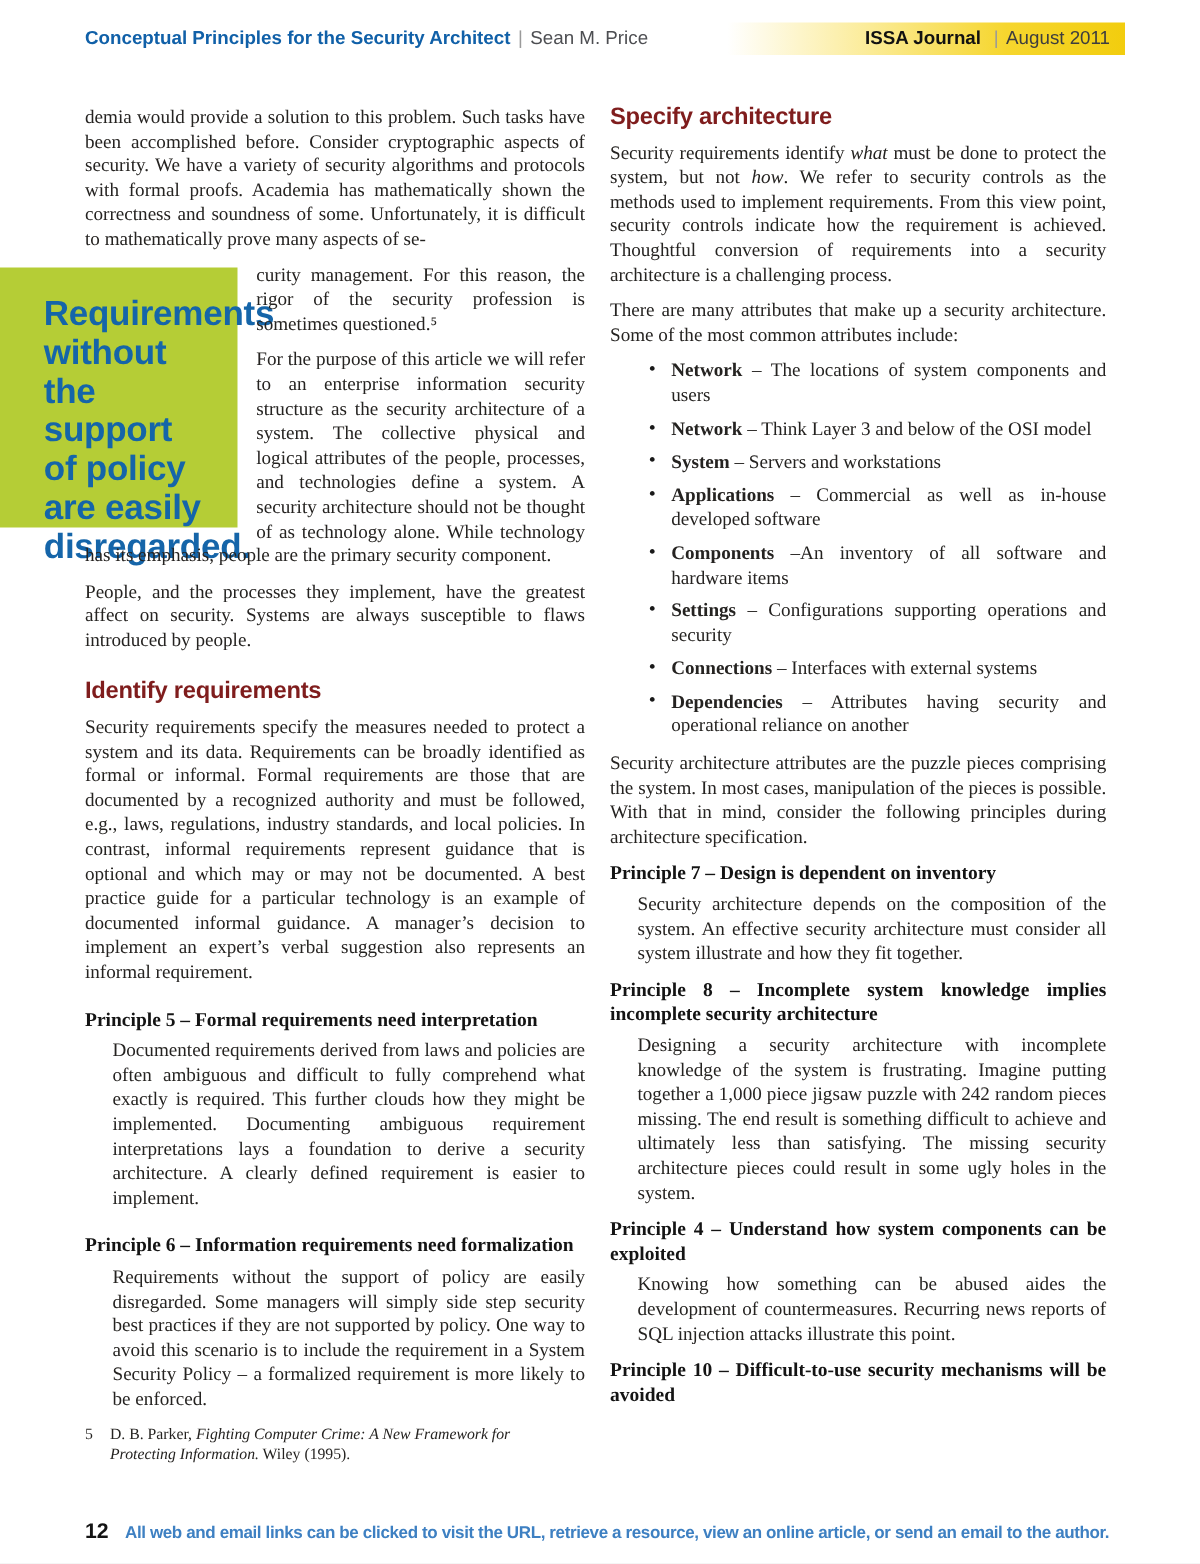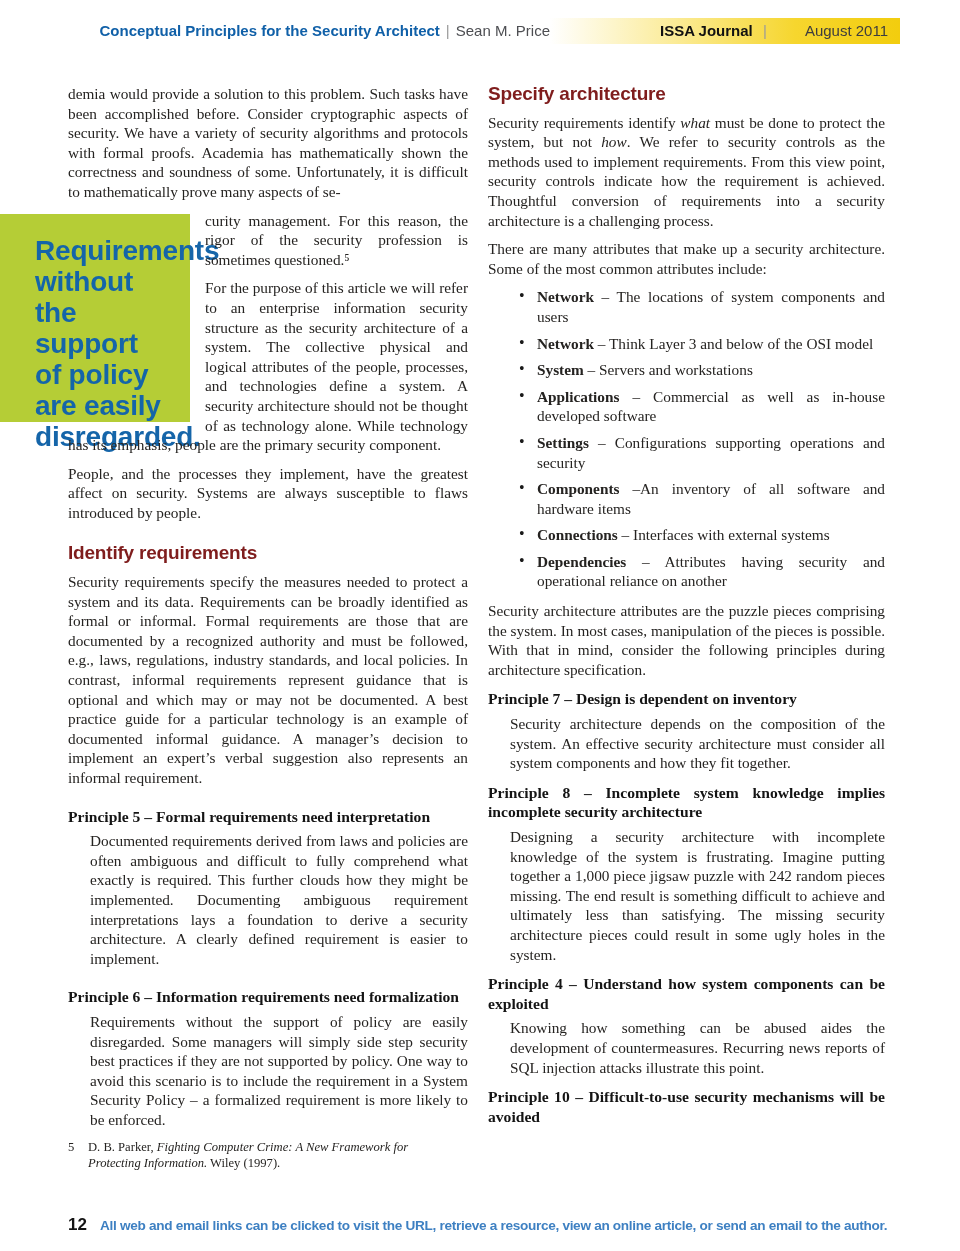--- a/index.html
+++ b/index.html
@@ -10,21 +10,21 @@
     height: 1251px;
     margin: 0 auto;
     background: #ffffff;
     overflow: hidden;
     color: #252321;
   }
 
   
   .hdr {
     display: flex;
-    justify-content: flex-end;
+    justify-content: space-between;
     align-items: center;
     padding: 17px 60px 0 68px;
     height: 44px;
   }
   .hdr-left {
     font-family: "Liberation Sans", sans-serif;
     font-size: 15px;
     white-space: nowrap;
   }
   .hdr-title { color: #1060a8; font-weight: bold; }
@@ -33,21 +33,21 @@
   .hdr-banner {
     height: 26px;
     line-height: 26px;
     padding: 0 12px 0 110px;
     background: linear-gradient(90deg, rgba(248,222,80,0) 0%, rgba(248,220,70,0.55) 35%, #f6d62e 70%, #f2cd0e 100%);
     font-family: "Liberation Sans", sans-serif;
     font-size: 15px;
     white-space: nowrap;
   }
   .hdr-journal { color: #111111; font-weight: bold; }
-  .hdr-issue { color: #3d3d3f; margin-left: 32px; }
+  .hdr-issue { color: #3d3d3f; }
 
   
   .columns {
     display: flex;
     padding: 40px 65px 0 68px;
     gap: 20px;
   }
   .col { font-family: "Liberation Serif", serif; font-size: 15.3px; line-height: 19.6px; }
   .col-left  { width: 400px; display: flex; flex-direction: column; min-height: 1070px; }
   .col-right { width: 397px; }
@@ -185,46 +185,46 @@
       <p class="body">Security requirements specify the measures needed to protect a system and its data. Requirements can be broadly identified as formal or informal. Formal requirements are those that are documented by a recognized authority and must be followed, e.g., laws, regulations, industry standards, and local policies. In contrast, informal requirements represent guidance that is optional and which may or may not be documented. A best practice guide for a particular technology is an example of documented informal guidance. A manager’s decision to implement an expert’s verbal suggestion also represents an informal requirement.</p>
 
       <h3 class="principle">Principle 5 – Formal requirements need interpretation</h3>
       <p class="principle-body">Documented requirements derived from laws and policies are often ambiguous and difficult to fully comprehend what exactly is required. This further clouds how they might be implemented. Documenting ambiguous requirement interpretations lays a foundation to derive a security architecture. A clearly defined requirement is easier to implement.</p>
 
       <h3 class="principle">Principle 6 – Information requirements need formalization</h3>
       <p class="principle-body">Requirements without the support of policy are easily disregarded. Some managers will simply side step security best practices if they are not supported by policy. One way to avoid this scenario is to include the requirement in a System Security Policy – a formalized requirement is more likely to be enforced.</p>
 
       <div class="footnote">
         <span class="fn-num">5</span>
-        <span><span>D. B. Parker, </span><span class="fn-title">Fighting Computer Crime: A New Framework for Protecting Information.</span><span> Wiley (1997).</span></span>
+        <span><span>D. B. Parker, </span><span class="fn-title">Fighting Computer Crime: A New Framework for Protecting Information.</span><span> Wiley (1995).</span></span>
       </div>
     </div>
 
     <div class="col col-right">
       <h2 class="section" style="margin-top:0;">Specify architecture</h2>
 
       <p class="body"><span>Security requirements identify </span><i class="inl">what</i><span> must be done to protect the system, but not </span><i class="inl">how</i><span>. We refer to security controls as the methods used to implement requirements. From this view point, security controls indicate how the requirement is achieved. Thoughtful conversion of requirements into a security architecture is a challenging process.</span></p>
 
       <p class="body">There are many attributes that make up a security architecture. Some of the most common attributes include:</p>
 
       <ul class="attrs">
         <li><span class="term">Network</span><span> – The locations of system components and users</span></li>
         <li><span class="term">Network</span><span> – Think Layer 3 and below of the OSI model</span></li>
         <li><span class="term">System</span><span> – Servers and workstations</span></li>
         <li><span class="term">Applications</span><span> – Commercial as well as in-house developed software</span></li>
+        <li><span class="term">Components</span><span> –An inventory of all software and hardware items</span></li>
         <li><span class="term">Settings</span><span> – Configurations supporting operations and security</span></li>
-        <li><span class="term">Components</span><span> –An inventory of all software and hardware items</span></li>
         <li><span class="term">Connections</span><span> – Interfaces with external systems</span></li>
         <li><span class="term">Dependencies</span><span> – Attributes having security and operational reliance on another</span></li>
       </ul>
 
       <p class="body">Security architecture attributes are the puzzle pieces comprising the system. In most cases, manipulation of the pieces is possible. With that in mind, consider the following principles during architecture specification.</p>
 
       <h3 class="principle">Principle 7 – Design is dependent on inventory</h3>
-      <p class="principle-body">Security architecture depends on the composition of the system. An effective security architecture must consider all system components and how they fit together.</p>
+      <p class="principle-body">Security architecture depends on the composition of the system. An effective security architecture must consider all system illustrate and how they fit together.</p>
 
       <h3 class="principle">Principle 8 – Incomplete system knowledge implies incomplete security architecture</h3>
       <p class="principle-body">Designing a security architecture with incomplete knowledge of the system is frustrating. Imagine putting together a 1,000 piece jigsaw puzzle with 242 random pieces missing. The end result is something difficult to achieve and ultimately less than satisfying. The missing security architecture pieces could result in some ugly holes in the system.</p>
 
       <h3 class="principle">Principle 4 – Understand how system components can be exploited</h3>
       <p class="principle-body">Knowing how something can be abused aides the development of countermeasures. Recurring news reports of SQL injection attacks illustrate this point.</p>
 
       <h3 class="principle">Principle 10 – Difficult-to-use security mechanisms will be avoided</h3>
     </div>
   </div>

